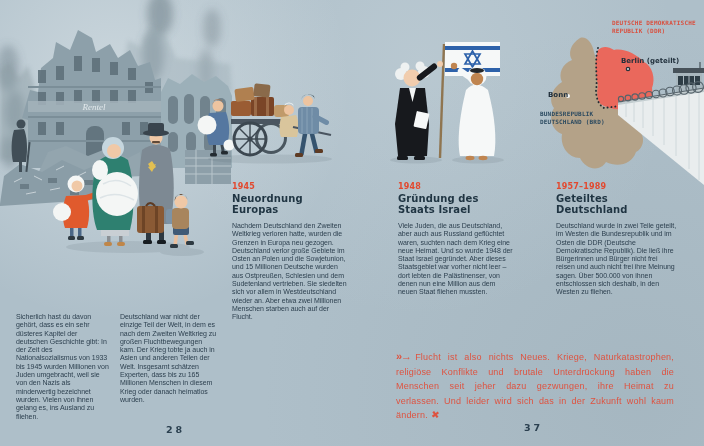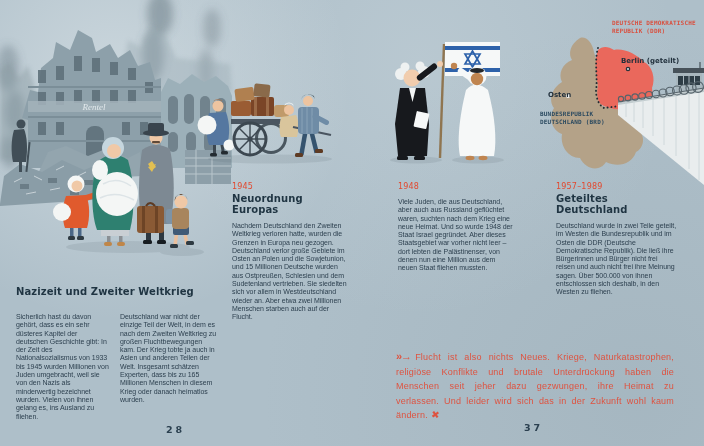--- a/index.html
+++ b/index.html
@@ -6,21 +6,21 @@
   .spread{
     position:relative;width:704px;height:446px;overflow:hidden;
     background:
       radial-gradient(circle at 115px 85px, rgba(228,235,238,.55), rgba(228,235,238,0) 34%),
       radial-gradient(circle at 420px 60px, rgba(205,217,223,.35), rgba(205,217,223,0) 45%),
       radial-gradient(circle at 640px 400px, rgba(140,158,168,.25), rgba(140,158,168,0) 50%),
       #aebfc9;
     font-family:"Liberation Sans", sans-serif;
   }
   .abs{position:absolute;}
-  .date{font-weight:normal;font-size:8px;letter-spacing:.2px;color:#e2492f;font-family:"DejaVu Sans",sans-serif;}
+  .date{font-weight:bold;font-size:8px;letter-spacing:.2px;color:#e2492f;font-family:"DejaVu Sans",sans-serif;}
   .ttl{font-weight:bold;font-size:10px;letter-spacing:.1px;color:#1f3442;margin-top:2px;font-family:"DejaVu Sans",sans-serif;}
   .body-txt{font-size:7px;line-height:8.3px;color:#2e4150;letter-spacing:-.05px;margin-top:7px;}
   .pagenum{font-weight:bold;font-size:9.5px;letter-spacing:3px;color:#2b4050;font-family:"DejaVu Sans",sans-serif;}
   .maplabel-red{font-family:"DejaVu Sans Mono",monospace;font-weight:bold;font-size:6px;line-height:8px;letter-spacing:.2px;color:#d9503f;}
   .maplabel-navy{font-family:"DejaVu Sans Mono",monospace;font-weight:bold;font-size:6px;line-height:8px;letter-spacing:.2px;color:#2b4a60;}
   .citylabel{font-weight:bold;font-size:7px;color:#1f2e3a;font-family:"DejaVu Sans",sans-serif;}
   .summary{
     font-size:9px;line-height:14.6px;color:#de5340;text-align:justify;
     letter-spacing:.2px;word-spacing:1.5px;
   }
@@ -372,40 +372,40 @@
         <circle cx="162" cy="75" r="5.4"></circle>
       <path d="M82,90 L168,76"></path>
     </g>
   </svg>
 
   <div class="abs maplabel-red" style="left:612px;top:19px">
     <div>DEUTSCHE DEMOKRATISCHE</div>
     <div>REPUBLIK (DDR)</div>
   </div>
   <div class="abs citylabel" style="left:621px;top:57px">Berlin (geteilt)</div>
-  <div class="abs citylabel" style="left:548px;top:91px">Osten</div>
+  <div class="abs citylabel" style="left:548px;top:91px">Bonn</div>
   <div class="abs maplabel-navy" style="left:540px;top:110px">
     <div>BUNDESREPUBLIK</div>
     <div>DEUTSCHLAND (BRD)</div>
   </div>
 
   <div class="abs" style="left:16px;top:284px;width:206px">
-    <div class="ttl">Nazizeit und Zweiter Weltkrieg</div>
   </div>
   <div class="abs body-txt" style="left:16px;top:306px;width:94px">Sicherlich hast du davon gehört, dass es ein sehr düsteres Kapitel der deutschen Geschichte gibt: In der Zeit des Nationalsozialismus von 1933 bis 1945 wurden Millionen von Juden umgebracht, weil sie von den Nazis als minderwertig bezeichnet wurden. Vielen von ihnen gelang es, ins Ausland zu fliehen.</div>
   <div class="abs body-txt" style="left:120px;top:306px;width:98px">Deutschland war nicht der einzige Teil der Welt, in dem es nach dem Zweiten Weltkrieg zu großen Fluchtbewegungen kam. Der Krieg tobte ja auch in Asien und anderen Teilen der Welt. Insgesamt schätzen Experten, dass bis zu 165 Millionen Menschen in diesem Krieg oder danach heimatlos wurden.</div>
 
   <div class="abs" style="left:232px;top:182px;width:116px">
     <div class="date">1945</div>
     <div class="ttl">Neuordnung Europas</div>
     <div class="body-txt">Nachdem Deutschland den Zweiten Weltkrieg verloren hatte, wurden die Grenzen in Europa neu gezogen. Deutschland verlor große Gebiete im Osten an Polen und die Sowjetunion, und 15 Millionen Deutsche wurden aus Ostpreußen, Schlesien und dem Sudetenland vertrieben. Sie siedelten sich vor allem in Westdeutschland wieder an. Aber etwa zwei Millionen Menschen starben auch auf der Flucht.</div>
   </div>
 
   <div class="abs" style="left:398px;top:182px;width:117px">
     <div class="date">1948</div>
+    <div class="ttl">Gründung des Staats Israel</div>
     <div class="body-txt">Viele Juden, die aus Deutschland, aber auch aus Russland geflüchtet waren, suchten nach dem Krieg eine neue Heimat. Und so wurde 1948 der Staat Israel gegründet. Aber dieses Staatsgebiet war vorher nicht leer – dort lebten die Palästinenser, von denen nun eine Million aus dem neuen Staat fliehen mussten.</div>
   </div>
 
   <div class="abs" style="left:556px;top:182px;width:122px">
     <div class="date">1957–1989</div>
     <div class="ttl">Geteiltes Deutschland</div>
     <div class="body-txt">Deutschland wurde in zwei Teile geteilt, im Westen die Bundesrepublik und im Osten die DDR (Deutsche Demokratische Republik). Die ließ ihre Bürgerinnen und Bürger nicht frei reisen und auch nicht frei ihre Meinung sagen. Über 500.000 von ihnen entschlossen sich deshalb, in den Westen zu fliehen.</div>
   </div>
 
   <div class="abs summary" style="left:396px;top:349px;width:278px">

